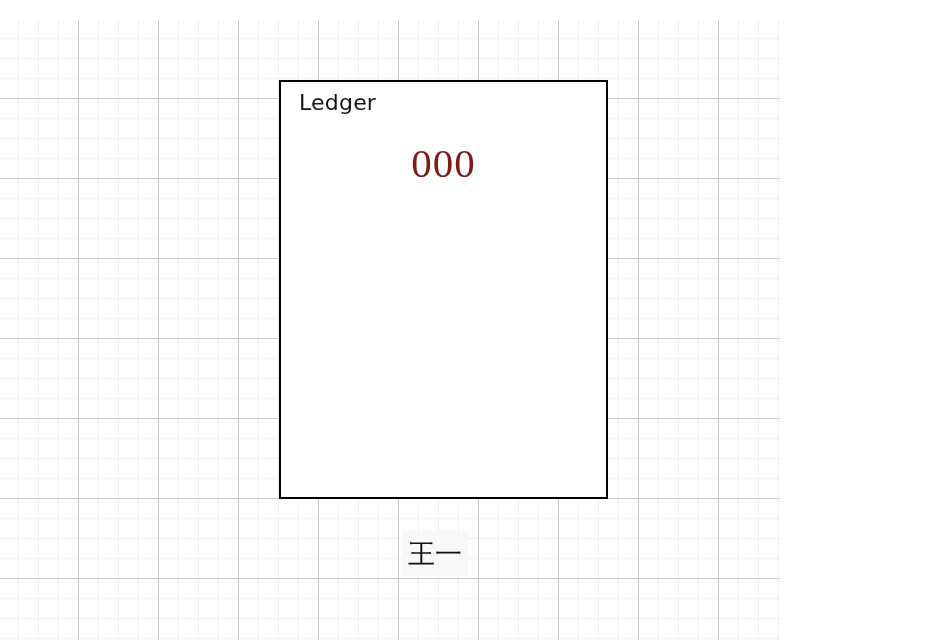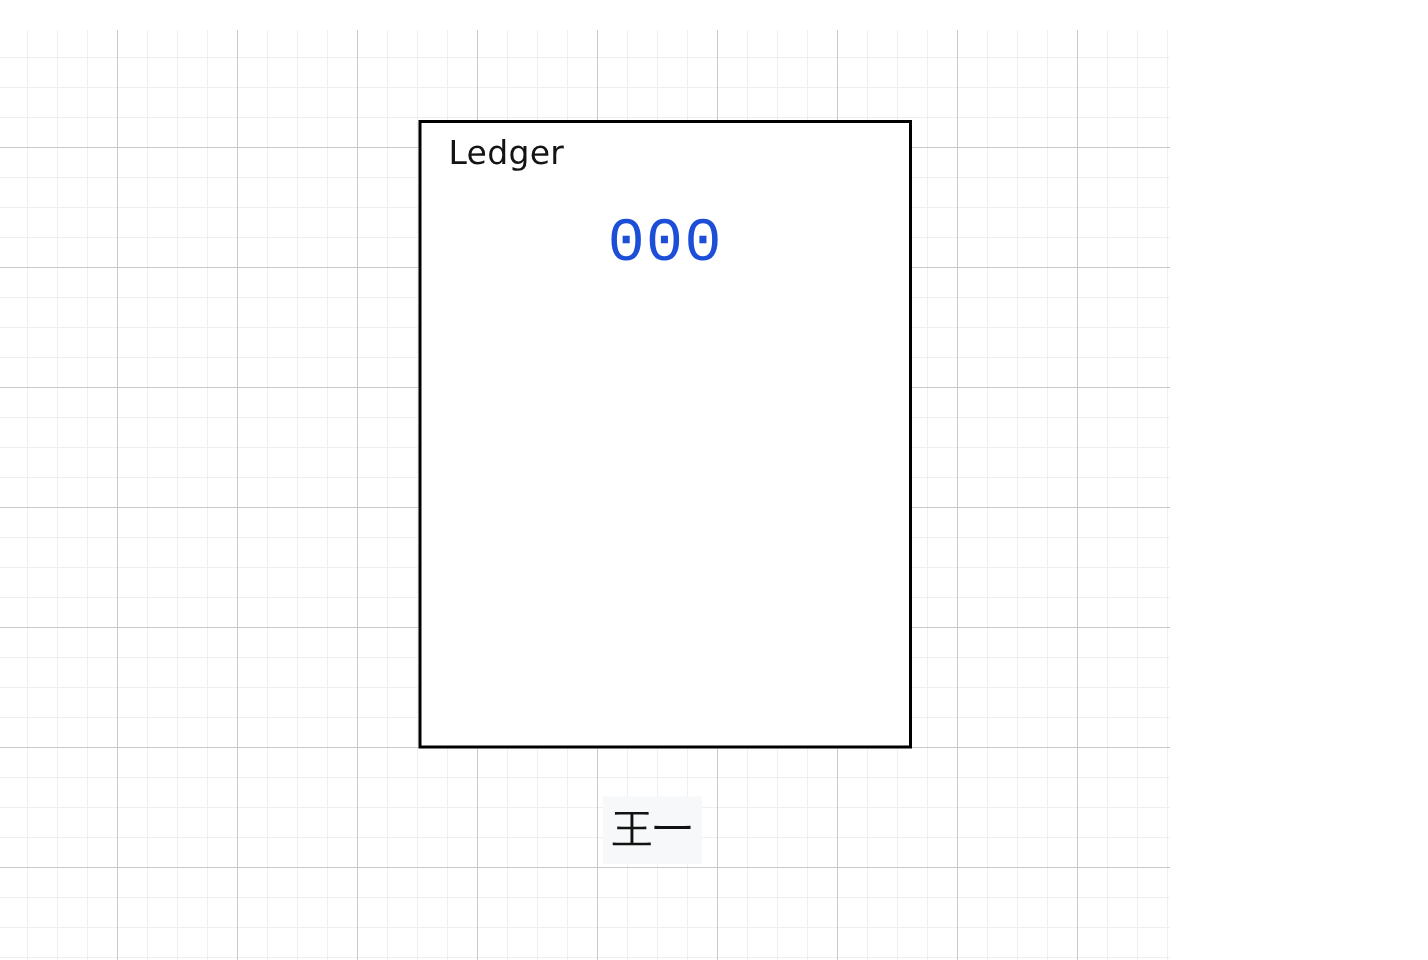--- a/index.html
+++ b/index.html
@@ -61,25 +61,25 @@
     letter-spacing: 0.2px;
     white-space: nowrap;
   }
 
   .block-id {
     position: absolute;
     left: 0;
     right: 0;
     top: 58px;
     text-align: center;
-    font-family: Liberation Mono, monospace;
+    font-family: Liberation Serif, serif;
     font-size: 41px;
     line-height: 46px;
     font-weight: 400;
-    color: #1d4ed8;
+    color: #7f1d1d;
     letter-spacing: 1px;
     white-space: nowrap;
   }
 
   .tx-list {
     position: absolute;
     left: 0;
     right: 0;
     top: 172px;
   }

